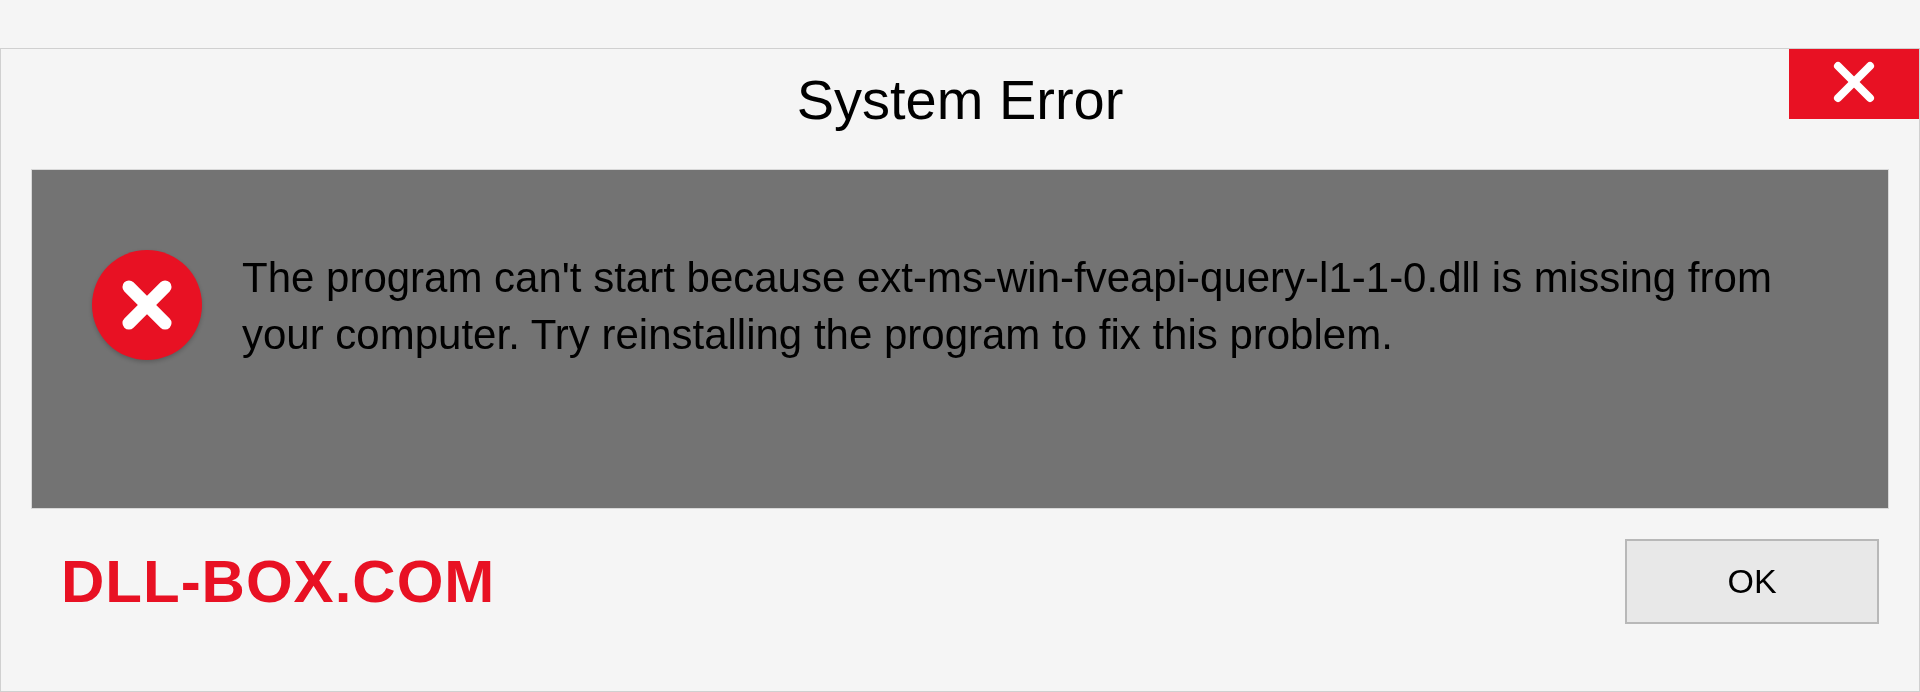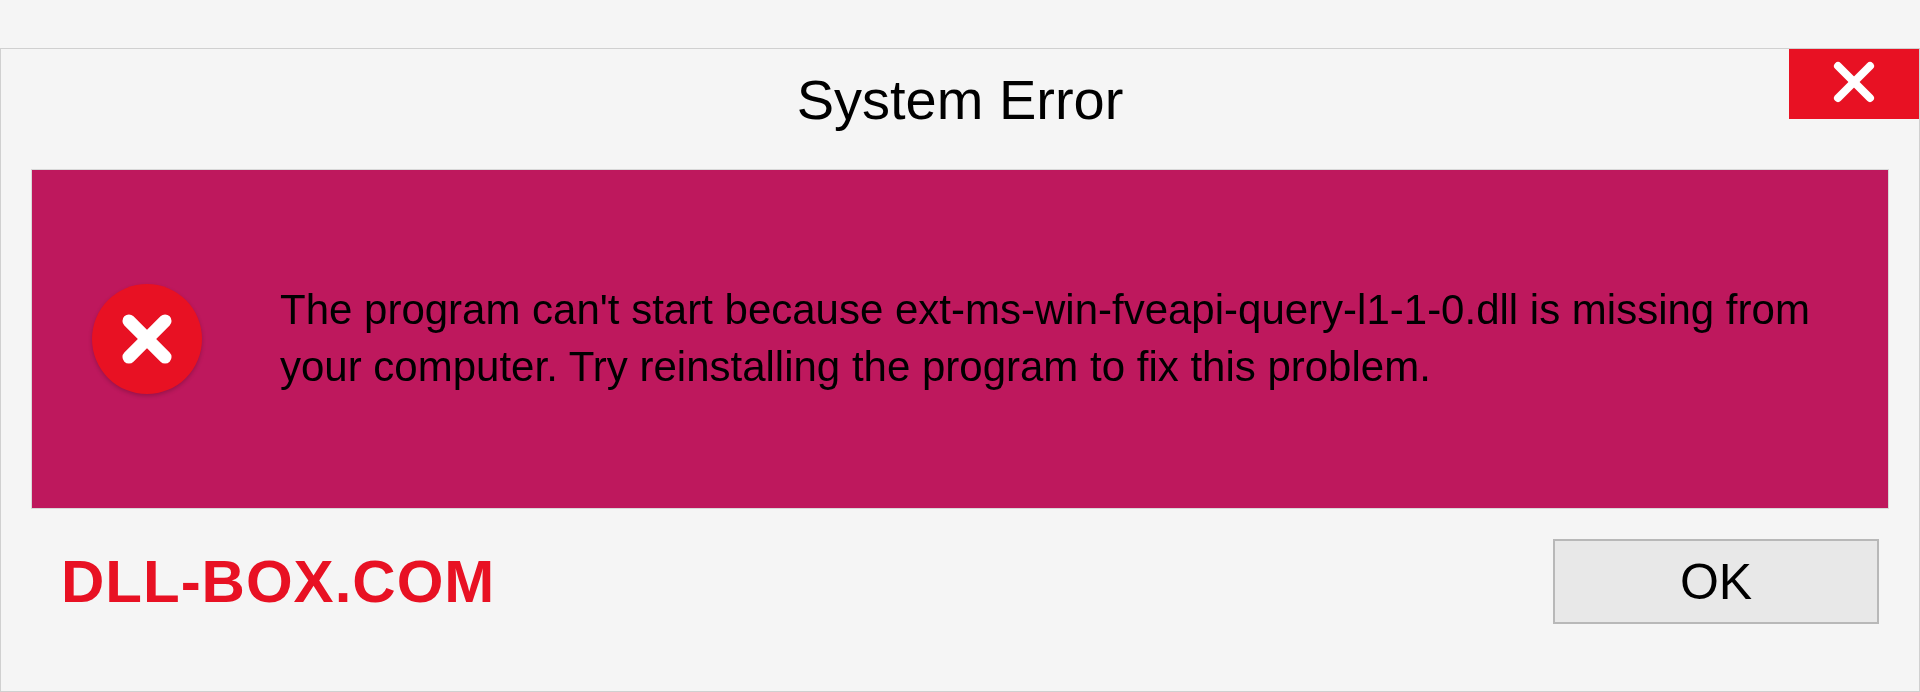--- a/index.html
+++ b/index.html
@@ -48,26 +48,25 @@
       align-items: center;
       justify-content: center;
       cursor: pointer;
     }
     .close-button svg {
       width: 48px;
       height: 48px;
     }
     .content-panel {
       margin: 20px 30px 0 30px;
-      background: #be185d;
+      background: #737373;
       border: 1px solid #d8d8d8;
       padding: 80px 60px 80px 60px;
       display: flex;
-      align-items: center;
-      gap: 78px;
+      gap: 40px;
       min-height: 340px;
     }
     .error-icon-wrap {
       flex-shrink: 0;
       width: 110px;
       height: 110px;
       display: flex;
       align-items: center;
       justify-content: center;
     }
@@ -98,25 +97,25 @@
       padding: 30px 40px 30px 60px;
     }
     .watermark {
       font-size: 60px;
       font-weight: 900;
       color: #e81123;
       letter-spacing: 1px;
       font-family: Arial, Helvetica, sans-serif;
     }
     .ok-button {
-      width: 326px;
+      width: 254px;
       height: 85px;
       background: #e8e8e8;
       border: 2px solid #b8b8b8;
-      font-size: 50px;
+      font-size: 34px;
       color: #000;
       display: flex;
       align-items: center;
       justify-content: center;
       cursor: pointer;
     }
   </style>
 </head>
 <body>
 

